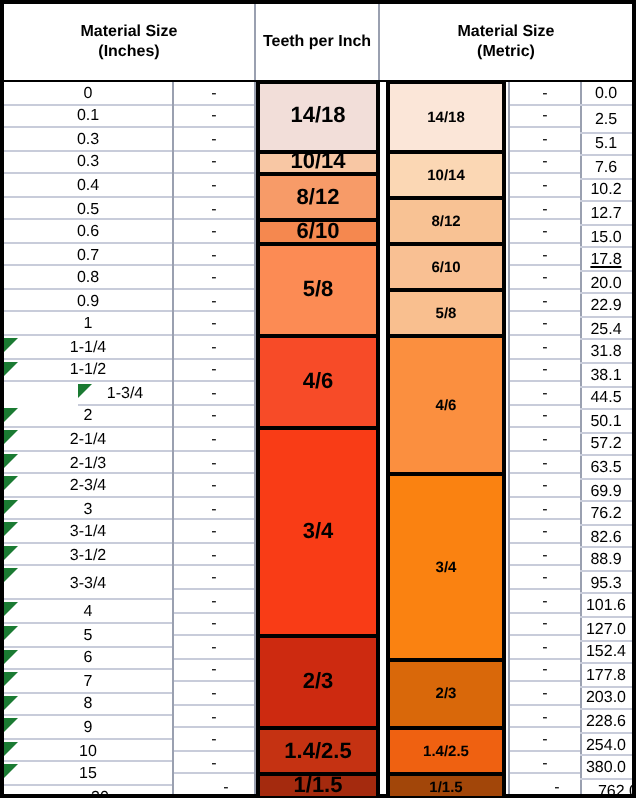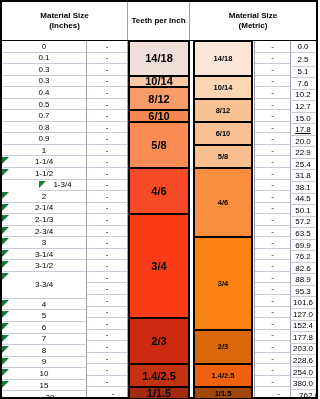--- a/index.html
+++ b/index.html
@@ -119,20 +119,23 @@
           <div class="row" style="height: 11.5484px;">
             <span>0.3</span>
           </div>
           <div class="row" style="height: 11.5484px;">
             <span>0.4</span>
           </div>
           <div class="row" style="height: 11.5484px;">
             <span>0.5</span>
           </div>
           <div class="row" style="height: 11.5484px;">
+            <span>0.6</span>
+          </div>
+          <div class="row" style="height: 11.5484px;">
             <span>0.7</span>
           </div>
           <div class="row" style="height: 11.5484px;">
             <span>0.8</span>
           </div>
           <div class="row" style="height: 11.5484px;">
             <span>0.9</span>
           </div>
           <div class="row" style="height: 11.5484px;">
             <span>1</span>
@@ -170,21 +173,21 @@
             <span class="tri" style="border-left-color: rgb(26, 122, 50);"></span>
           </div>
           <div class="row" style="height: 11.5484px;">
             <span>3-1/4</span>
             <span class="tri" style="border-left-color: rgb(26, 122, 50);"></span>
           </div>
           <div class="row" style="height: 11.5484px;">
             <span>3-1/2</span>
             <span class="tri" style="border-left-color: rgb(26, 122, 50);"></span>
           </div>
-          <div class="row" style="height: 27px;">
+          <div class="row" style="height: 17px;">
             <span>3-3/4</span>
             <span class="tri" style="border-left-color: rgb(26, 122, 50);"></span>
           </div>
           <div class="row" style="height: 11.5484px;">
             <span>4</span>
             <span class="tri" style="border-left-color: rgb(26, 122, 50);"></span>
           </div>
           <div class="row" style="height: 11.5484px;">
             <span>5</span>
             <span class="tri" style="border-left-color: rgb(26, 122, 50);"></span>

